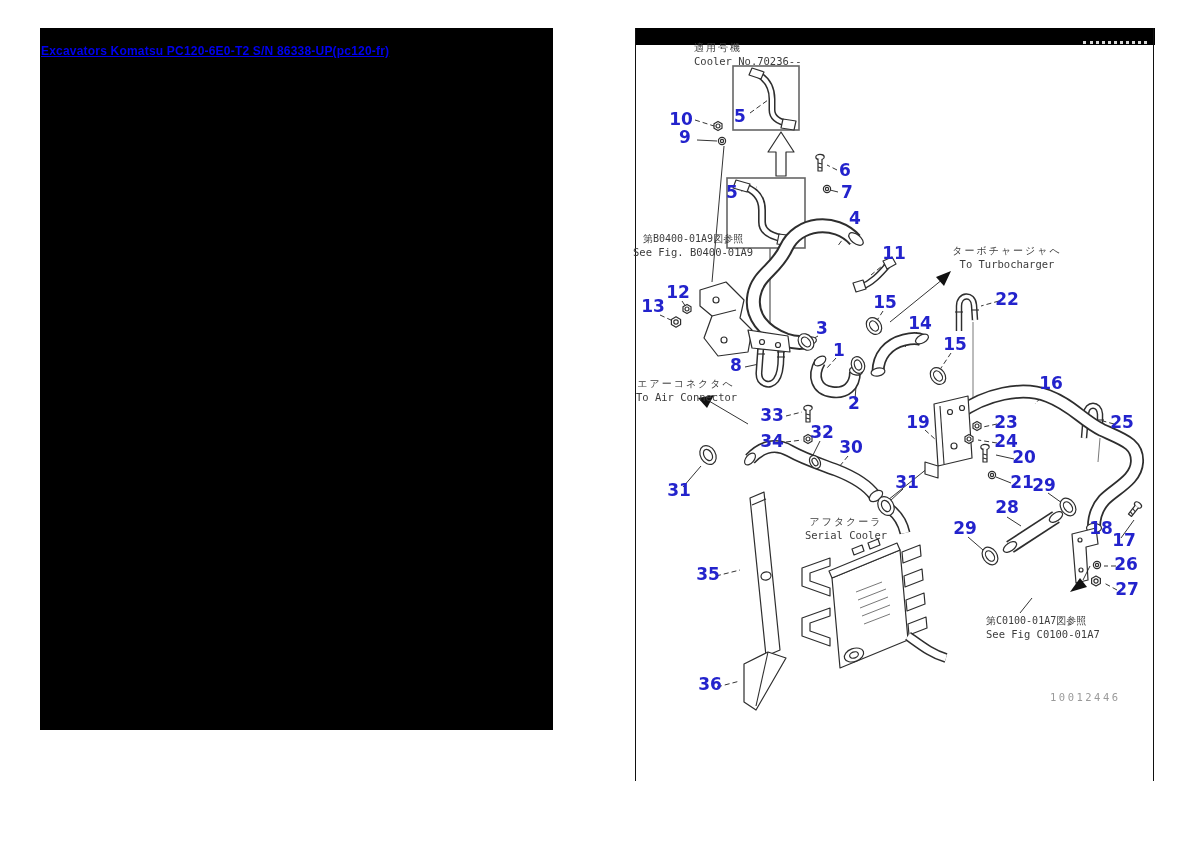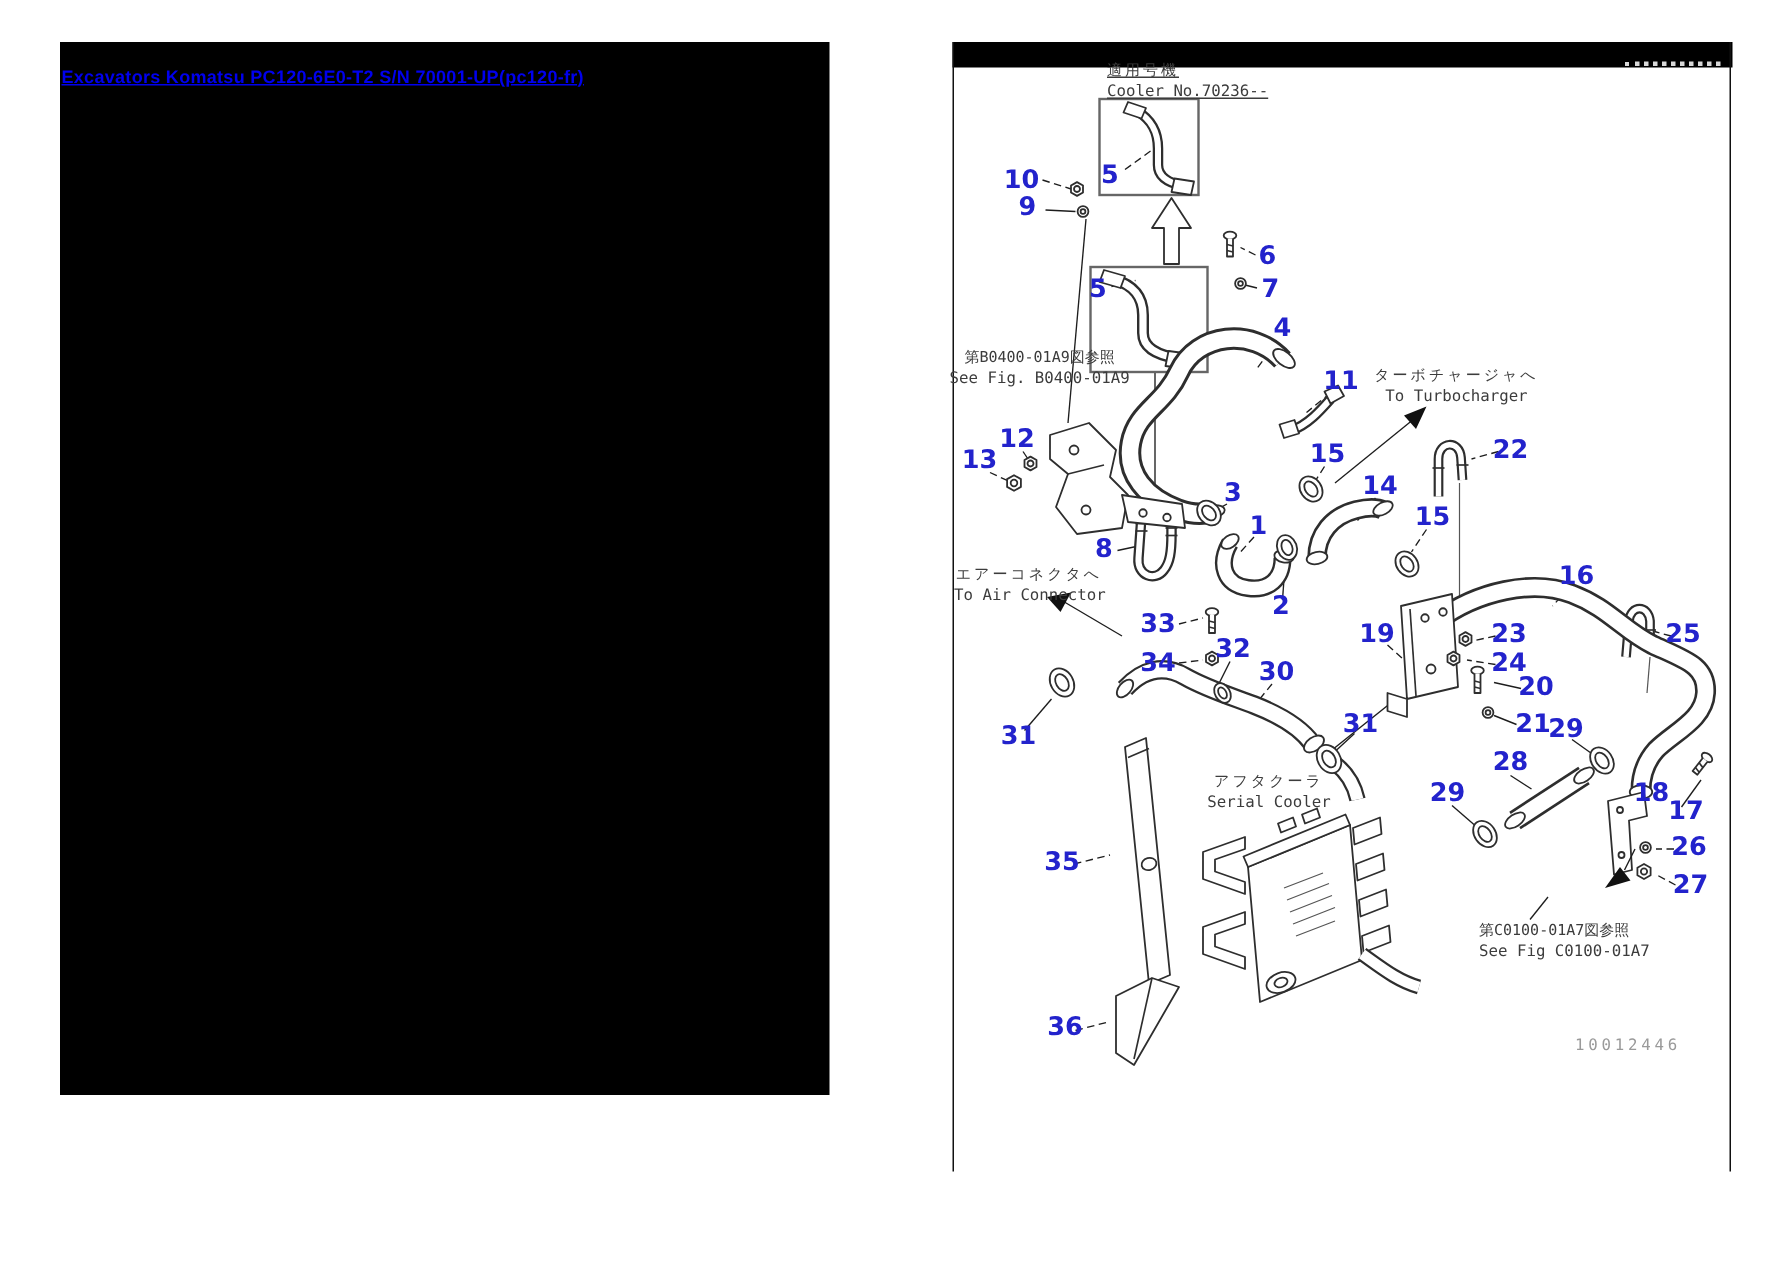--- a/index.html
+++ b/index.html
@@ -40,21 +40,21 @@
   .dsh{stroke-dasharray:5 3;}
   .arr{fill:#111;stroke:none;}
   .box{fill:none;stroke:#666;stroke-width:1.6;}
 </style>
 </head>
 <body>
 
 <div class="stage">
 
   <div class="left-black"></div>
-  <a class="catalog-link" href="#">Excavators Komatsu PC120-6E0-T2 S/N 70001-UP(pc120-fr)</a>
+  <a class="catalog-link" href="#">Excavators Komatsu PC120-6E0-T2 S/N 86338-UP(pc120-fr)</a>
 
   <div class="panel-bar">
     <div class="cut-marks"></div>
   </div>
   <div class="panel-border pb-left"></div>
   <div class="panel-border pb-right"></div>
 
   <svg class="diagram-svg" width="1190" height="842" viewBox="0 0 1190 842">
 
     <g>
@@ -412,31 +412,31 @@
         <text x="679" y="496" class="callout">31</text>
         <text x="907" y="488" class="callout">31</text>
         <text x="822" y="438" class="callout">32</text>
         <text x="772" y="421" class="callout">33</text>
         <text x="772" y="447" class="callout">34</text>
         <text x="708" y="580" class="callout">35</text>
         <text x="710" y="690" class="callout">36</text>
       </g>
   </svg>
 
-  <div class="eng-label" style="left:738px;top:42px;text-decoration:underline;">
+  <div class="eng-label" style="left:694px;top:42px;">
     <span class="jp">適用号機</span>
     <span class="en">Cooler No.70236--</span>
   </div>
 
   <div class="eng-label" style="left:633px;top:233px;">
     <span class="jp" style="letter-spacing:0;text-align:center;">第B0400-01A9図参照</span>
     <span class="en">See Fig. B0400-01A9</span>
   </div>
 
-  <div class="eng-label ctr" style="left:912px;top:245px;width:118px;">
+  <div class="eng-label ctr" style="left:948px;top:245px;width:118px;">
     <span class="jp">ターボチャージャへ</span>
     <span class="en">To Turbocharger</span>
   </div>
 
   <div class="eng-label ctr" style="left:636px;top:378px;width:100px;">
     <span class="jp">エアーコネクタへ</span>
     <span class="en">To Air Connector</span>
   </div>
 
   <div class="eng-label ctr" style="left:796px;top:516px;width:100px;">

